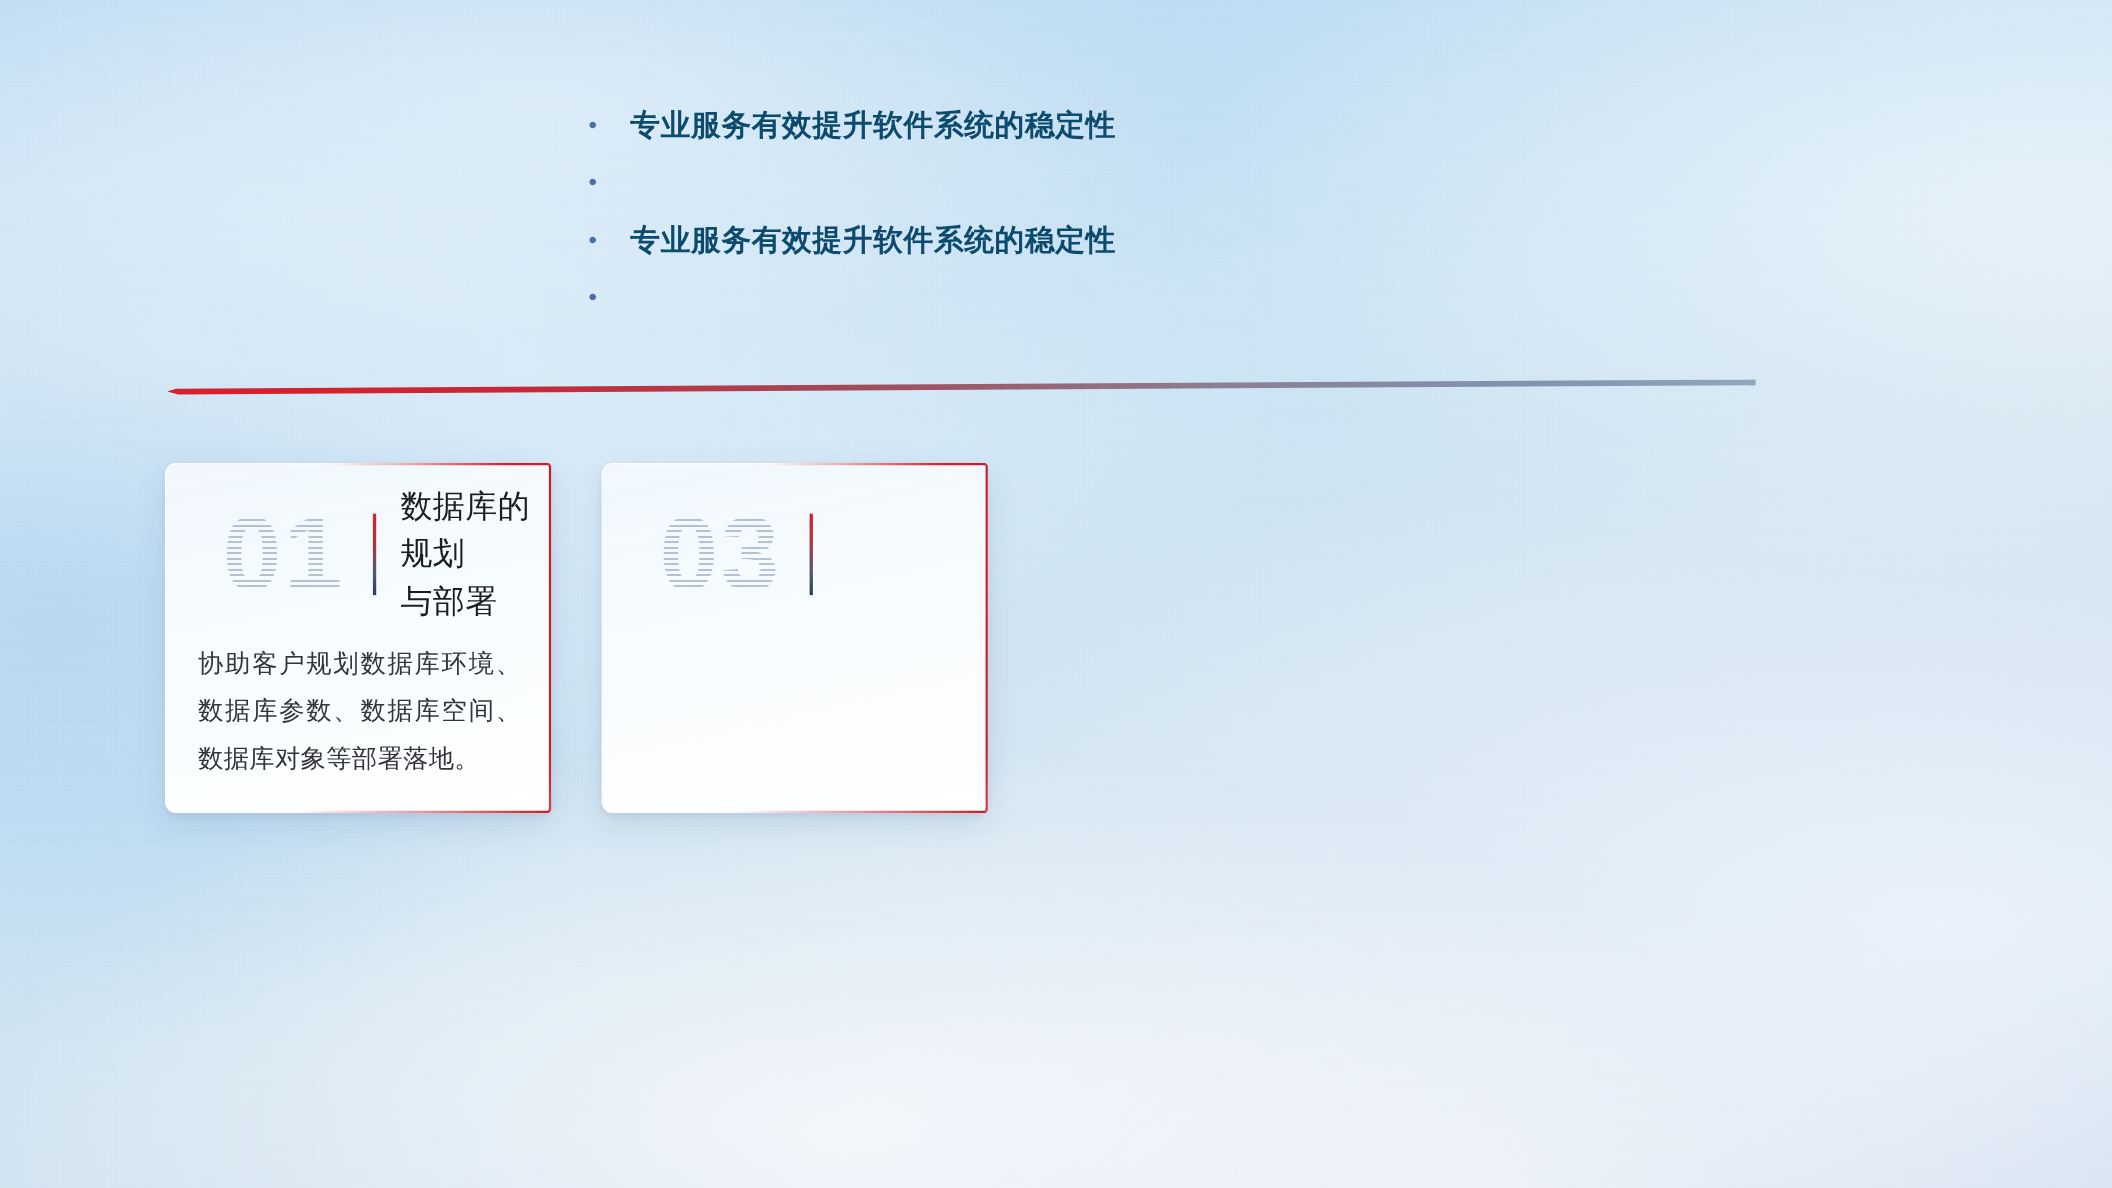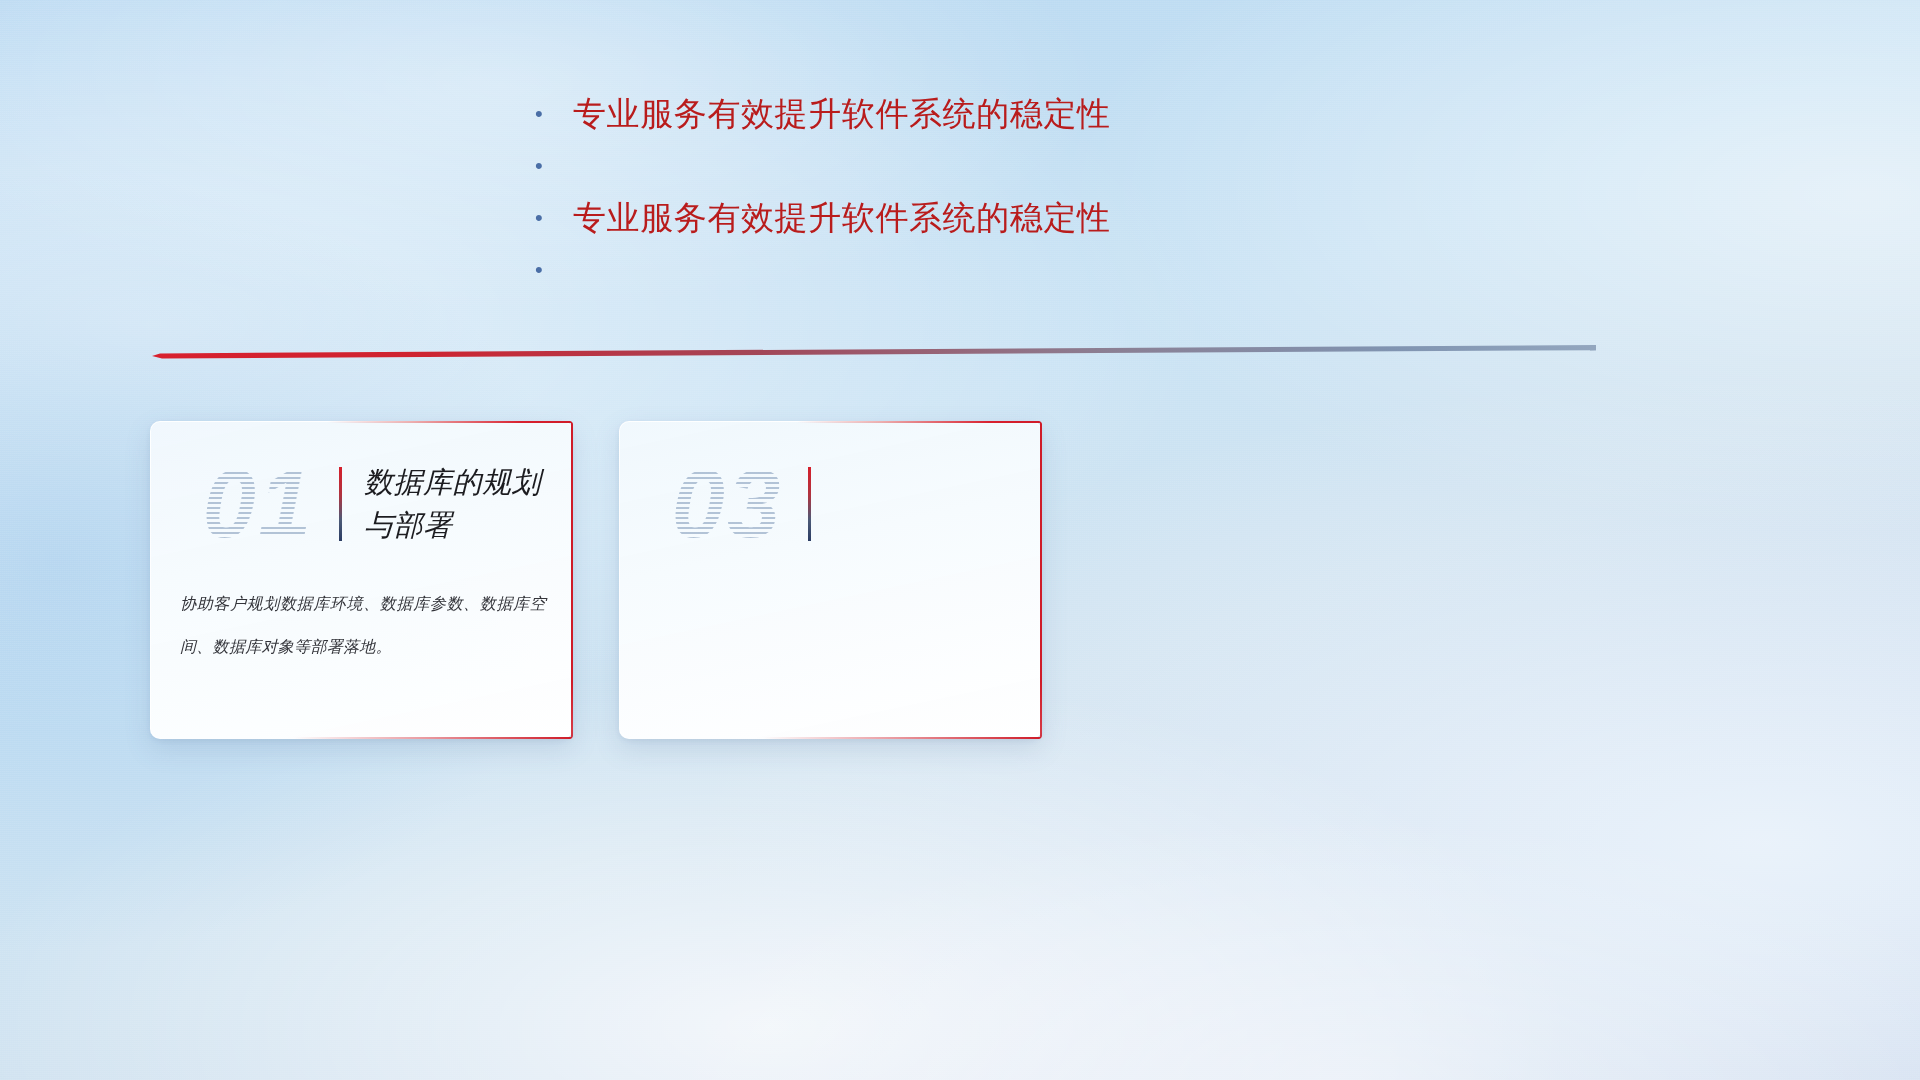--- a/index.html
+++ b/index.html
@@ -41,48 +41,47 @@
   .bullet-row{
     display:flex;align-items:flex-start;
     height:52px;line-height:52px;
     color:#3c5f96;
   }
   .bullet-dot{
     width:38px;flex:0 0 38px;text-align:left;
     font-size:22px;color:#4a6ea6;line-height:52px;
   }
   .bullet-text{
-    font-size:33px;letter-spacing:.6px;color:#b91c1c;
-    font-weight:400;line-height:52px;white-space:nowrap;
+    font-size:27px;letter-spacing:.6px;color:#0c4a6e;
+    font-weight:700;line-height:52px;white-space:nowrap;
   }
 
   
   .divider-wrap{
     position:absolute;left:152px;top:345px;width:1444px;height:22px;
   }
   .divider{
     position:absolute;left:0;top:0;width:100%;height:22px;
   }
 
   
   .cards{
     position:absolute;left:150px;top:421px;width:1460px;height:320px;
     display:flex;gap:46px;
   }
   .card{
     position:relative;
-    width:423px;height:318px;
+    width:351px;height:318px;
     border-radius:10px;
     background:
       linear-gradient(168deg, rgba(241,248,253,0.97) 0%, rgba(247,251,254,0.98) 40%, rgba(255,255,255,0.99) 100%);
     box-shadow:0 10px 26px rgba(90,120,160,0.17), 0 2px 5px rgba(90,120,160,0.10);
     overflow:visible;
     border:1px solid rgba(255,255,255,0.85);
     box-sizing:border-box;
-    font-style:italic;
   }
   .card .accent-top{
     position:absolute;left:0;right:0;top:-1px;height:2px;border-radius:10px 10px 0 0;
     background:linear-gradient(90deg, rgba(255,255,255,0) 0%, rgba(255,255,255,0) 42%, rgba(226,110,110,.55) 62%, #d8202e 88%, #cf1b28 100%);
   }
   .card .accent-right{
     position:absolute;top:0;bottom:0;right:-1px;width:2px;border-radius:0 10px 10px 0;
     background:linear-gradient(180deg, #cf1b28 0%, #cf1b28 82%, rgba(207,27,40,.85) 100%);
   }
   .card .accent-bottom{
@@ -115,21 +114,21 @@
     width:3px;height:74px;flex:0 0 3px;margin-right:22px;
     background:linear-gradient(180deg,#d51f2b 0%, #b0333f 38%, #4b5a77 72%, #2b3c63 100%);
   }
   .card-title{
     font-size:29px;line-height:43px;color:#1c1c20;font-weight:400;
     letter-spacing:.5px;
     white-space:pre-line;
   }
   .card-body{
     position:absolute;left:29px;right:26px;top:160px;
-    font-size:16px;line-height:43px;color:#33343a;letter-spacing:.3px;
+    font-size:23px;line-height:43px;color:#33343a;letter-spacing:.3px;
     text-align:justify;
   }
 </style>
 </head>
 <body>
 
 <div class="bg"></div>
 <div class="bg2"></div>
 <div class="noise"></div>
 

